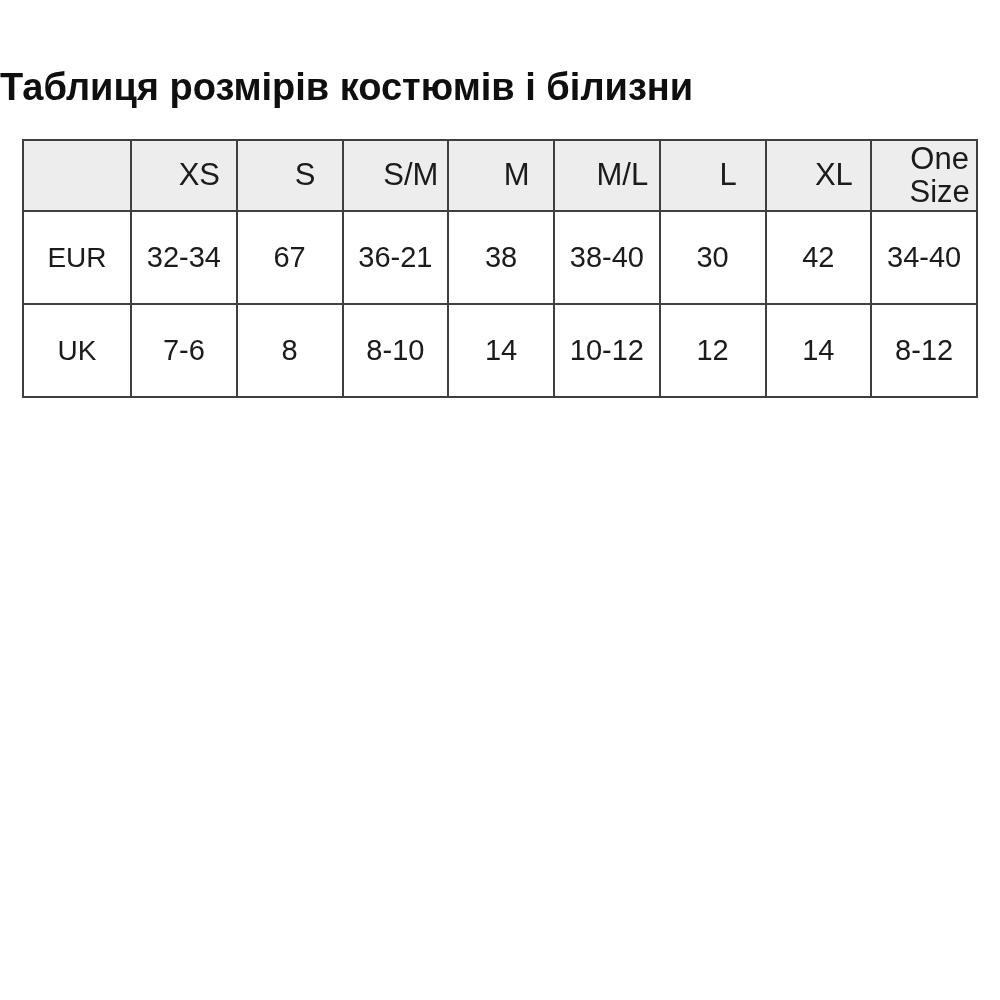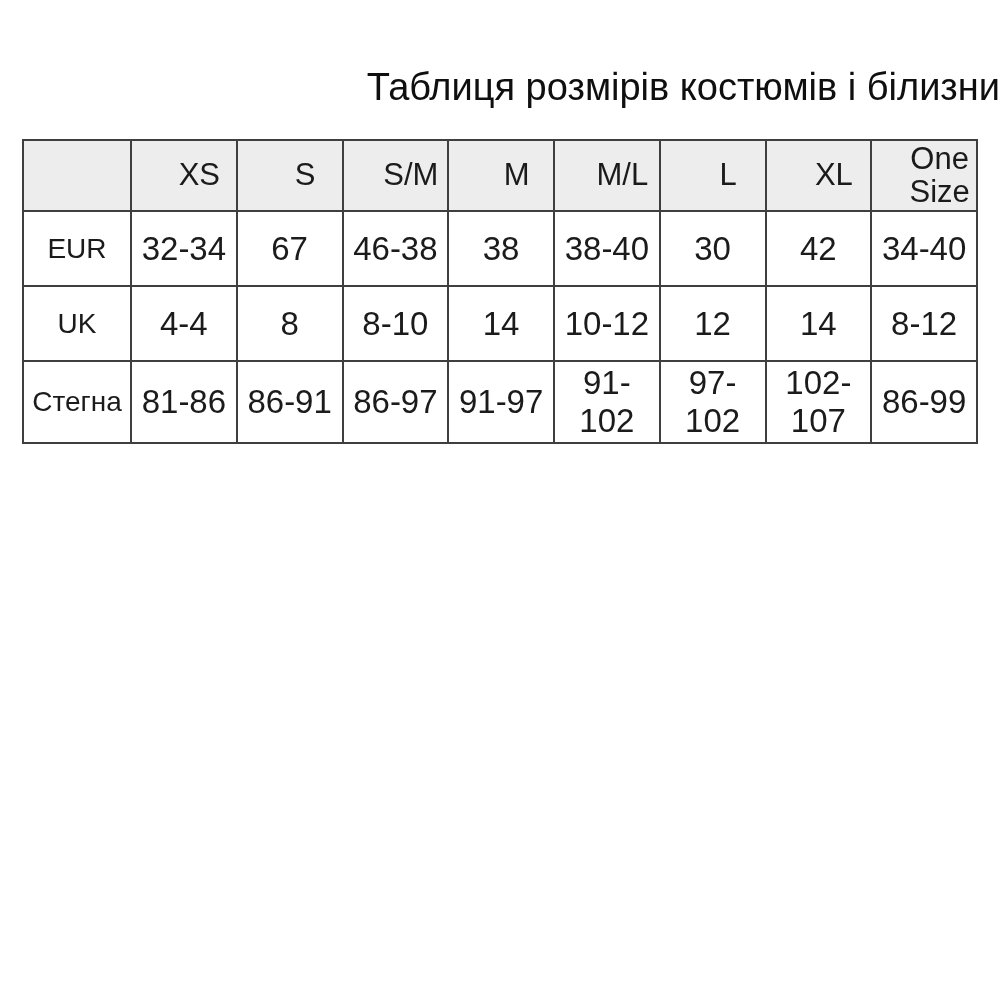--- a/index.html
+++ b/index.html
@@ -52,23 +52,23 @@
     bottom: 16px;
     left: 2px;
     font-size: 34px;
     font-style: normal;
     color: #e7639f;
     line-height: 1;
   }
   
   .page-title {
     margin-top: 66px;
-    text-align: right;
+    text-align: left;
     font-size: 38px;
-    font-weight: 400;
+    font-weight: 700;
     letter-spacing: 0px;
     color: #0f0f0f;
   }
   
   table.size-table {
     margin: 30px auto 0 auto;
     width: 956px;
     border-collapse: collapse;
     table-layout: fixed;
   }
@@ -85,24 +85,24 @@
     height: 55px;
     font-size: 31px;
     line-height: 1.05;
     padding-left: 33px;
   }
   .size-table tbody th.row-label {
     background: #ffffff;
     font-size: 28px;
     line-height: 1.15;
   }
-  .size-table tbody tr { height: 75px; }
+  .size-table tbody tr { height: 93px; }
   .size-table td {
     background: #ffffff;
-    font-size: 33px;
+    font-size: 29px;
   }
   col.label-col { width: 108px; }
 </style>
 </head>
 <body>
 
 <div class="page">
 
 
   <div class="page-title">Таблиця розмірів костюмів і білизни</div>
@@ -130,45 +130,34 @@
           <th>L</th>
           <th>XL</th>
           <th>One Size</th>
         </tr>
     </thead>
     <tbody>
         <tr>
           <th class="row-label">EUR</th>
           <td>32-34</td>
           <td>67</td>
-          <td>46-38</td>
+          <td>36-21</td>
           <td>38</td>
           <td>38-40</td>
           <td>30</td>
           <td>42</td>
           <td>34-40</td>
         </tr>
         <tr>
           <th class="row-label">UK</th>
-          <td>4-4</td>
+          <td>7-6</td>
           <td>8</td>
           <td>8-10</td>
           <td>14</td>
           <td>10-12</td>
           <td>12</td>
           <td>14</td>
           <td>8-12</td>
         </tr>
-        <tr>
-          <th class="row-label">Стегна</th>
-          <td>81-86</td>
-          <td>86-91</td>
-          <td>86-97</td>
-          <td>91-97</td>
-          <td>91-102</td>
-          <td>97-102</td>
-          <td>102-107</td>
-          <td>86-99</td>
-        </tr>
       </tbody>
   </table>
 
 </div>
 
 </body></html>

